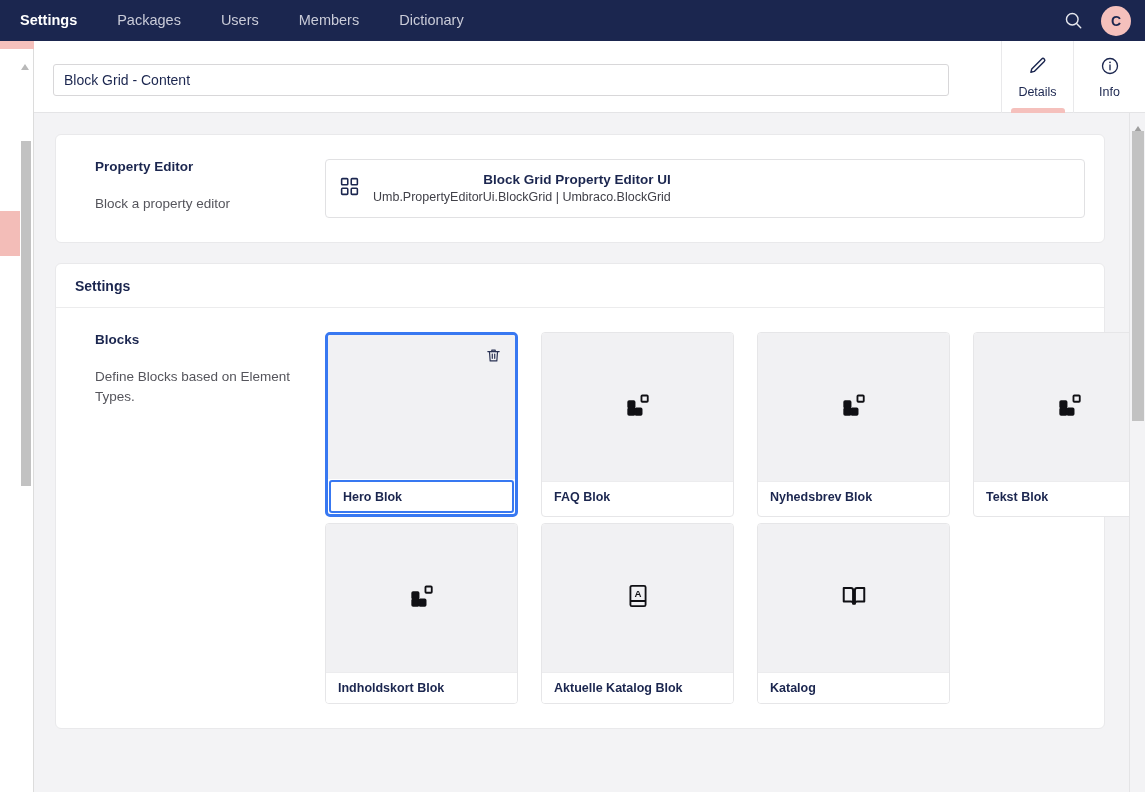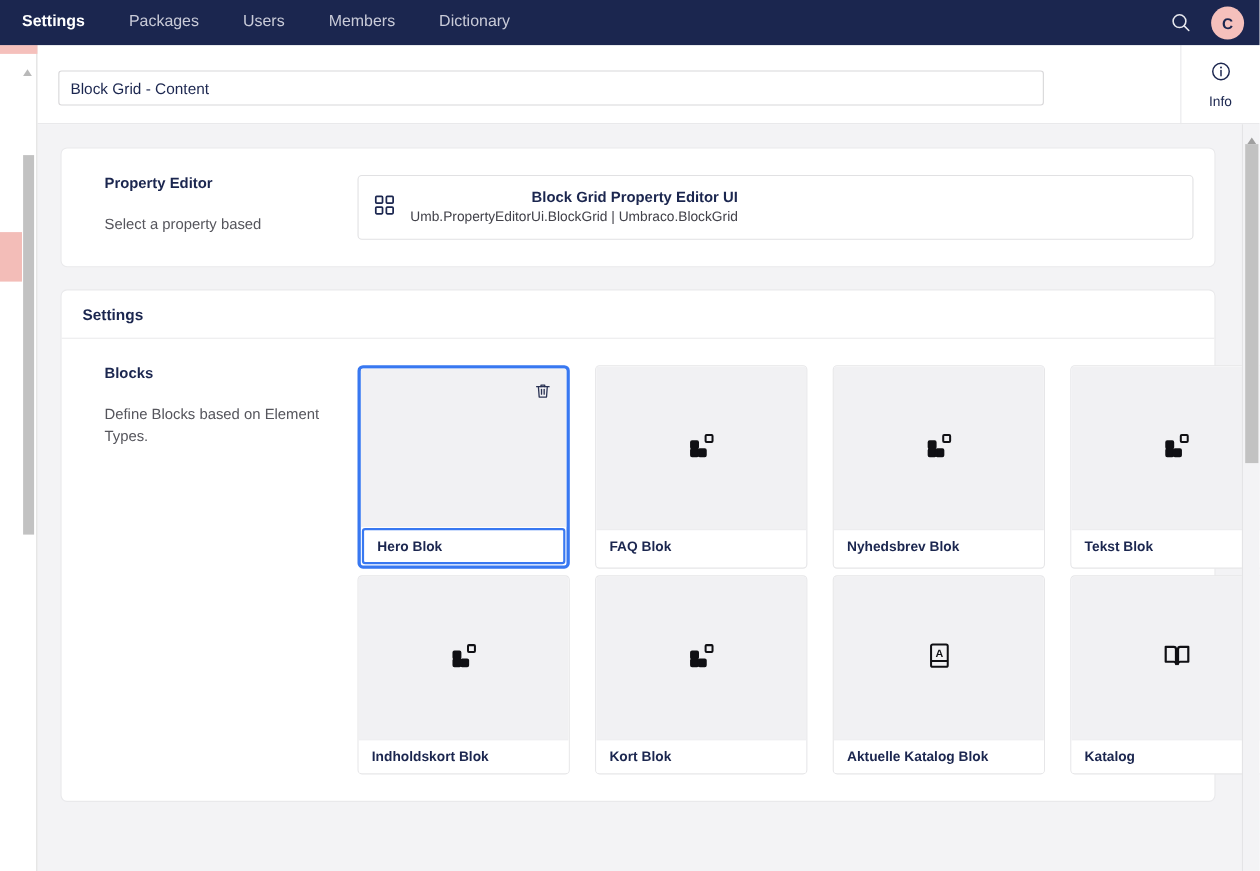--- a/index.html
+++ b/index.html
@@ -248,41 +248,49 @@
         <path d="M5 1 L9 7 L1 7 Z" fill="#b9b9b9"></path>
       </svg>
   </div>
   <div class="rail-scroll-thumb"></div>
   <div class="rail-accent-block"></div>
 </div>
 
 <div class="header-band">
   <input class="title-input" type="text" value="Block Grid - Content" style="">
   <div class="tabs">
+    <div class="tab active">
+      <span>
+        <svg width="20" height="20" viewBox="0 0 24 24" fill="none" stroke="#1b264f" stroke-width="1.7" stroke-linecap="round" stroke-linejoin="round">
+          <path d="M16.5 3.5a2.1 2.1 0 0 1 3 3L7.5 18.5l-4 1 1-4 12-12z"></path>
+        </svg>
+      </span>
+      <span class="tab-label">Details</span>
+    </div>
     <div class="tab">
       <span>
         <svg width="20" height="20" viewBox="0 0 24 24" fill="none" stroke="#1b264f" stroke-width="1.6">
           <circle cx="12" cy="12" r="9"></circle>
           <line x1="12" y1="10.8" x2="12" y2="16.6" stroke-linecap="round"></line>
           <circle cx="12" cy="7.6" r="1.05" fill="#1b264f" stroke="none"></circle>
         </svg>
       </span>
       <span class="tab-label">Info</span>
     </div>
   </div>
 </div>
 
 <div class="content">
   <div class="scroll-inner">
 
     <div class="card">
       <div class="card-body">
         <div class="prop-left">
           <div class="prop-label">Property Editor</div>
-          <div class="prop-desc">Select a property based</div>
+          <div class="prop-desc">Block a property editor</div>
         </div>
         <div class="prop-right">
           <div class="pe-box">
             <span>
               <svg width="21" height="21" viewBox="0 0 24 24" fill="none" stroke="#1b264f" stroke-width="1.8">
                 <rect x="3" y="3" width="7" height="7" rx="1"></rect>
                 <rect x="14" y="3" width="7" height="7" rx="1"></rect>
                 <rect x="3" y="14" width="7" height="7" rx="1"></rect>
                 <rect x="14" y="14" width="7" height="7" rx="1"></rect>
               </svg>
@@ -358,31 +366,20 @@
                       <rect x="3" y="8.5" width="5.8" height="5.8" rx="0.8" fill="#101014"></rect>
                       <rect x="3" y="15.2" width="5.8" height="5.8" rx="0.8" fill="#101014"></rect>
                       <rect x="9.5" y="15.2" width="5.8" height="5.8" rx="0.8" fill="#101014"></rect>
                       <rect x="15.2" y="3.2" width="5.8" height="5.8" rx="0.8"></rect>
                     </svg></span>
                 </div>
                 <div class="block-name">Indholdskort Blok</div>
               </div>
               <div class="block-card">
                 <div class="block-thumb">
-                  <span><svg width="26" height="26" viewBox="0 0 24 24" fill="none" stroke="#101014" stroke-width="1.7">
-                      <rect x="3" y="8.5" width="5.8" height="5.8" rx="0.8" fill="#101014"></rect>
-                      <rect x="3" y="15.2" width="5.8" height="5.8" rx="0.8" fill="#101014"></rect>
-                      <rect x="9.5" y="15.2" width="5.8" height="5.8" rx="0.8" fill="#101014"></rect>
-                      <rect x="15.2" y="3.2" width="5.8" height="5.8" rx="0.8"></rect>
-                    </svg></span>
-                </div>
-                <div class="block-name">Kort Blok</div>
-              </div>
-              <div class="block-card">
-                <div class="block-thumb">
                   <span><svg width="26" height="26" viewBox="0 0 24 24" fill="none" stroke="#101014" stroke-width="1.7" stroke-linejoin="round">
                       <rect x="5" y="2.6" width="14" height="18.8" rx="1.4"></rect>
                       <line x1="5" y1="16.6" x2="19" y2="16.6"></line>
                       <text x="12" y="13" font-size="9" font-family="Liberation Sans, sans-serif" font-weight="700" fill="#101014" stroke="none" text-anchor="middle">A</text>
                     </svg></span>
                 </div>
                 <div class="block-name">Aktuelle Katalog Blok</div>
               </div>
               <div class="block-card">
                 <div class="block-thumb">

